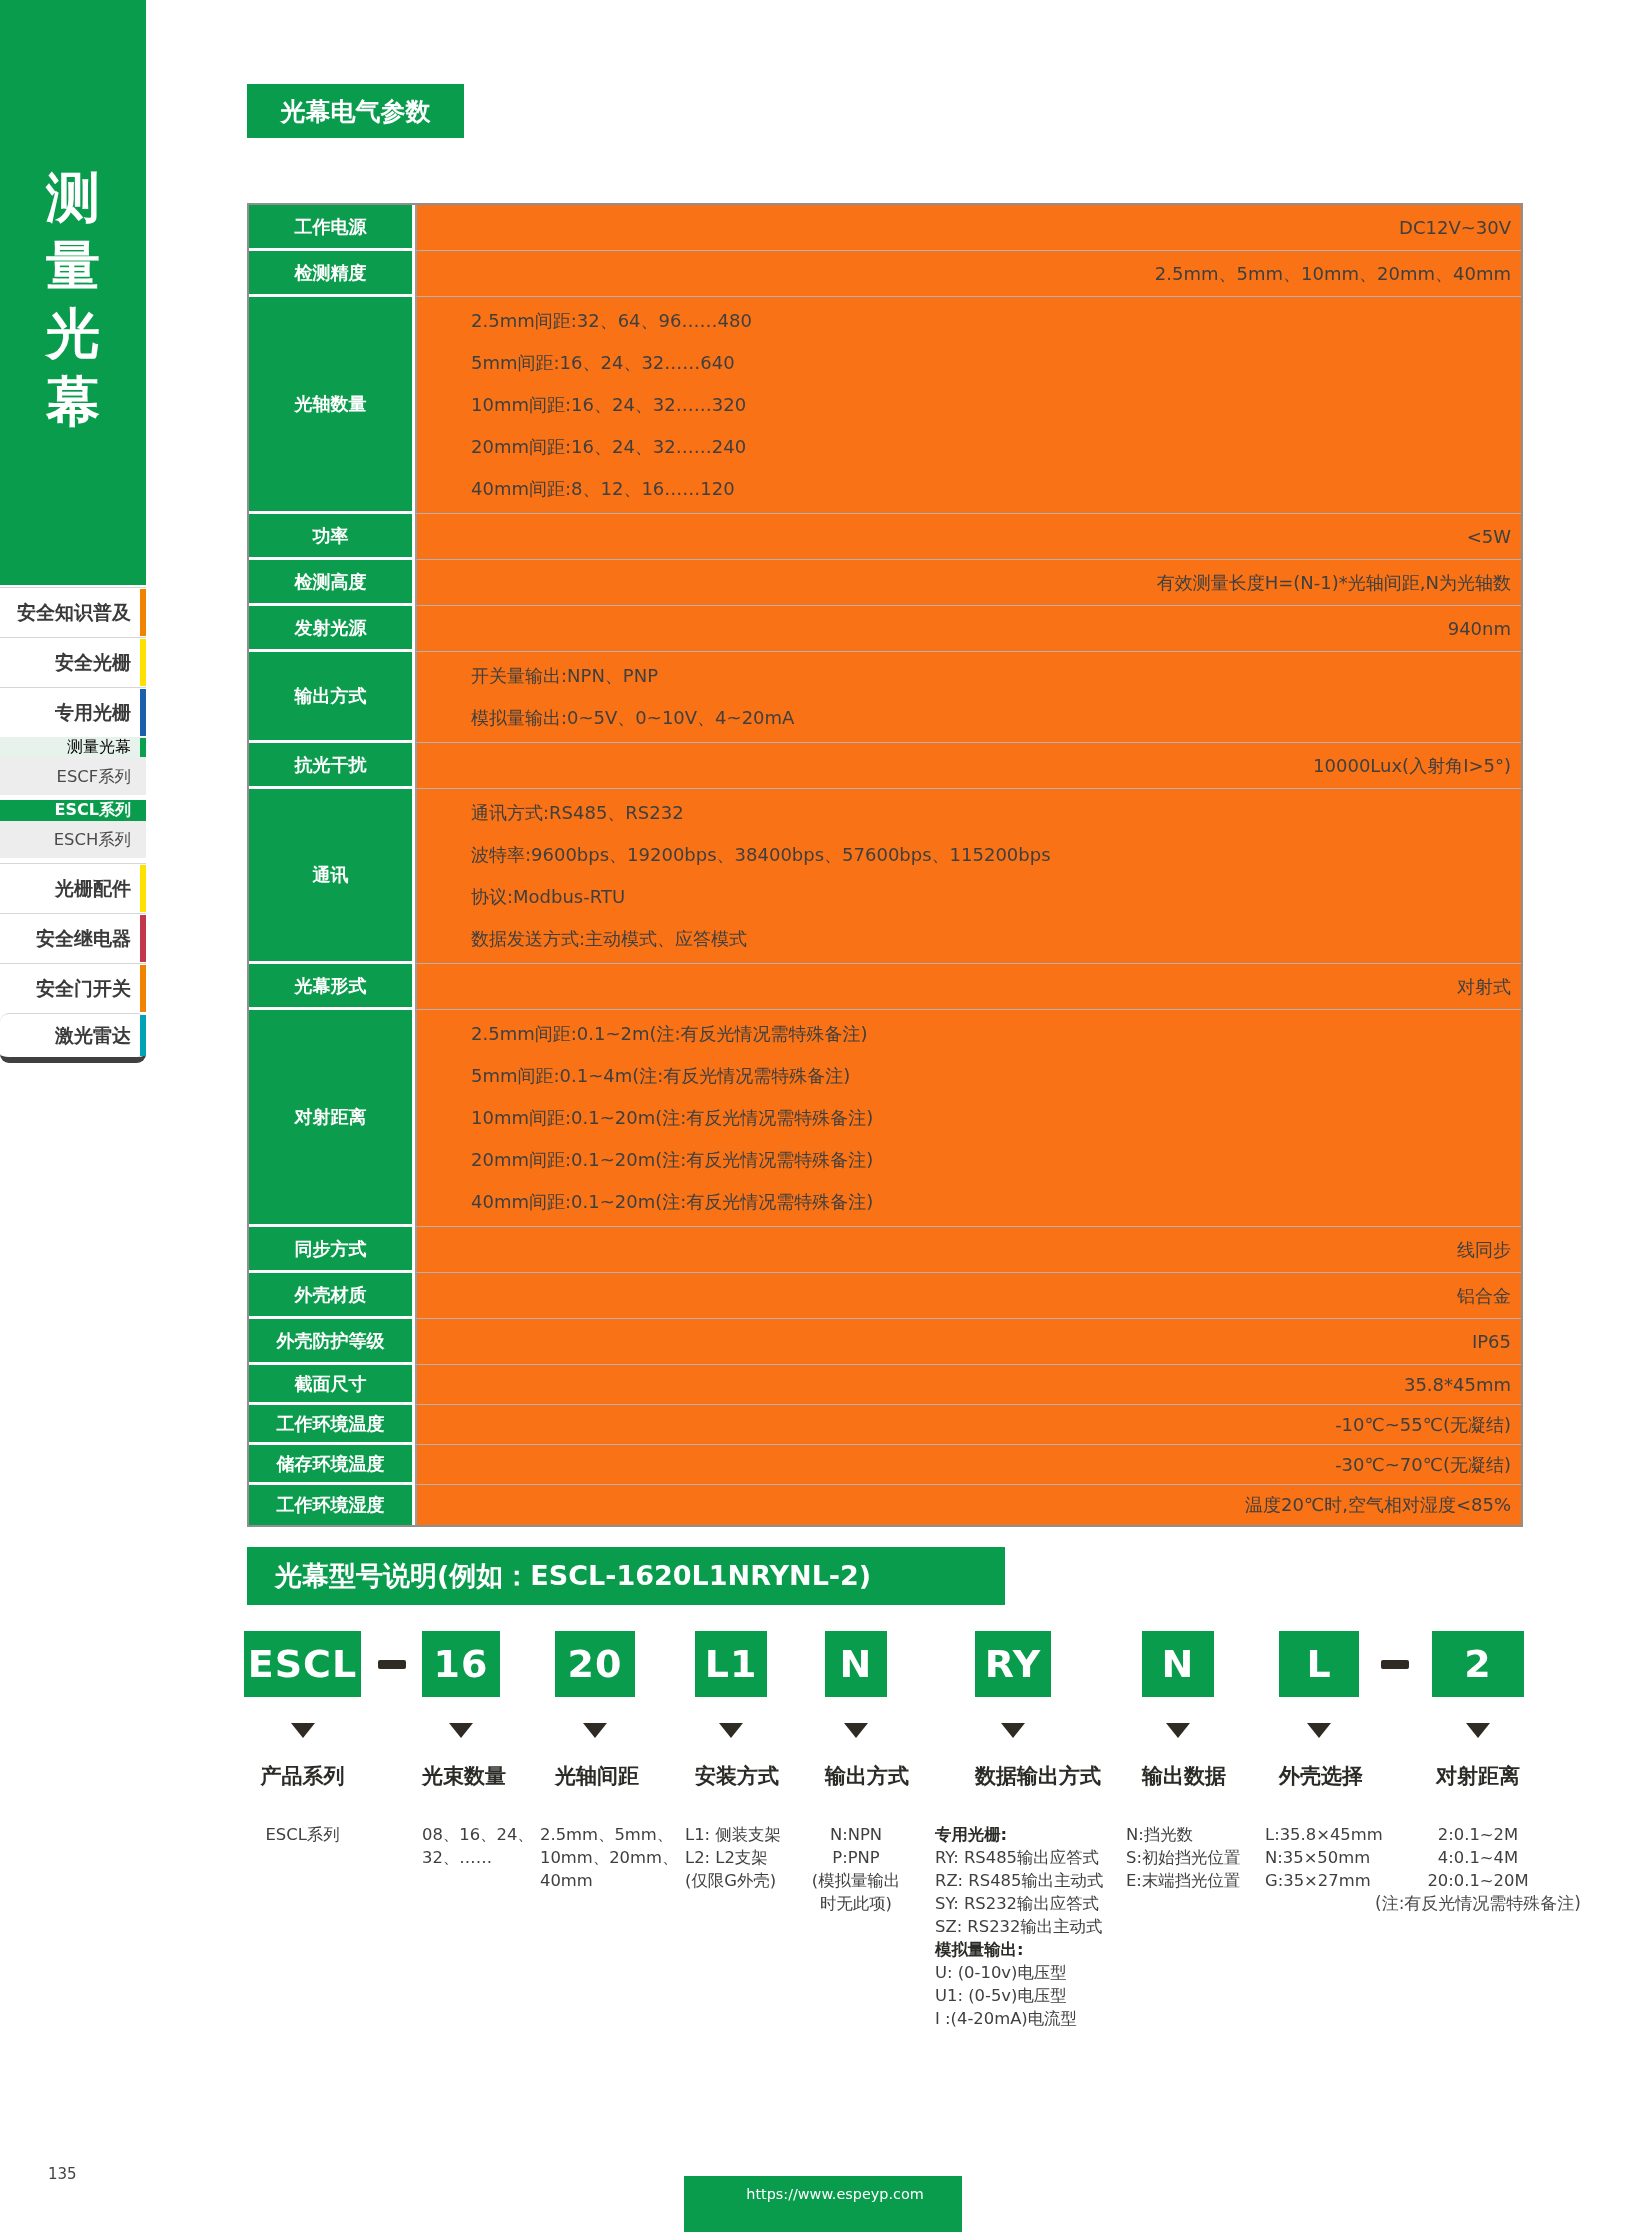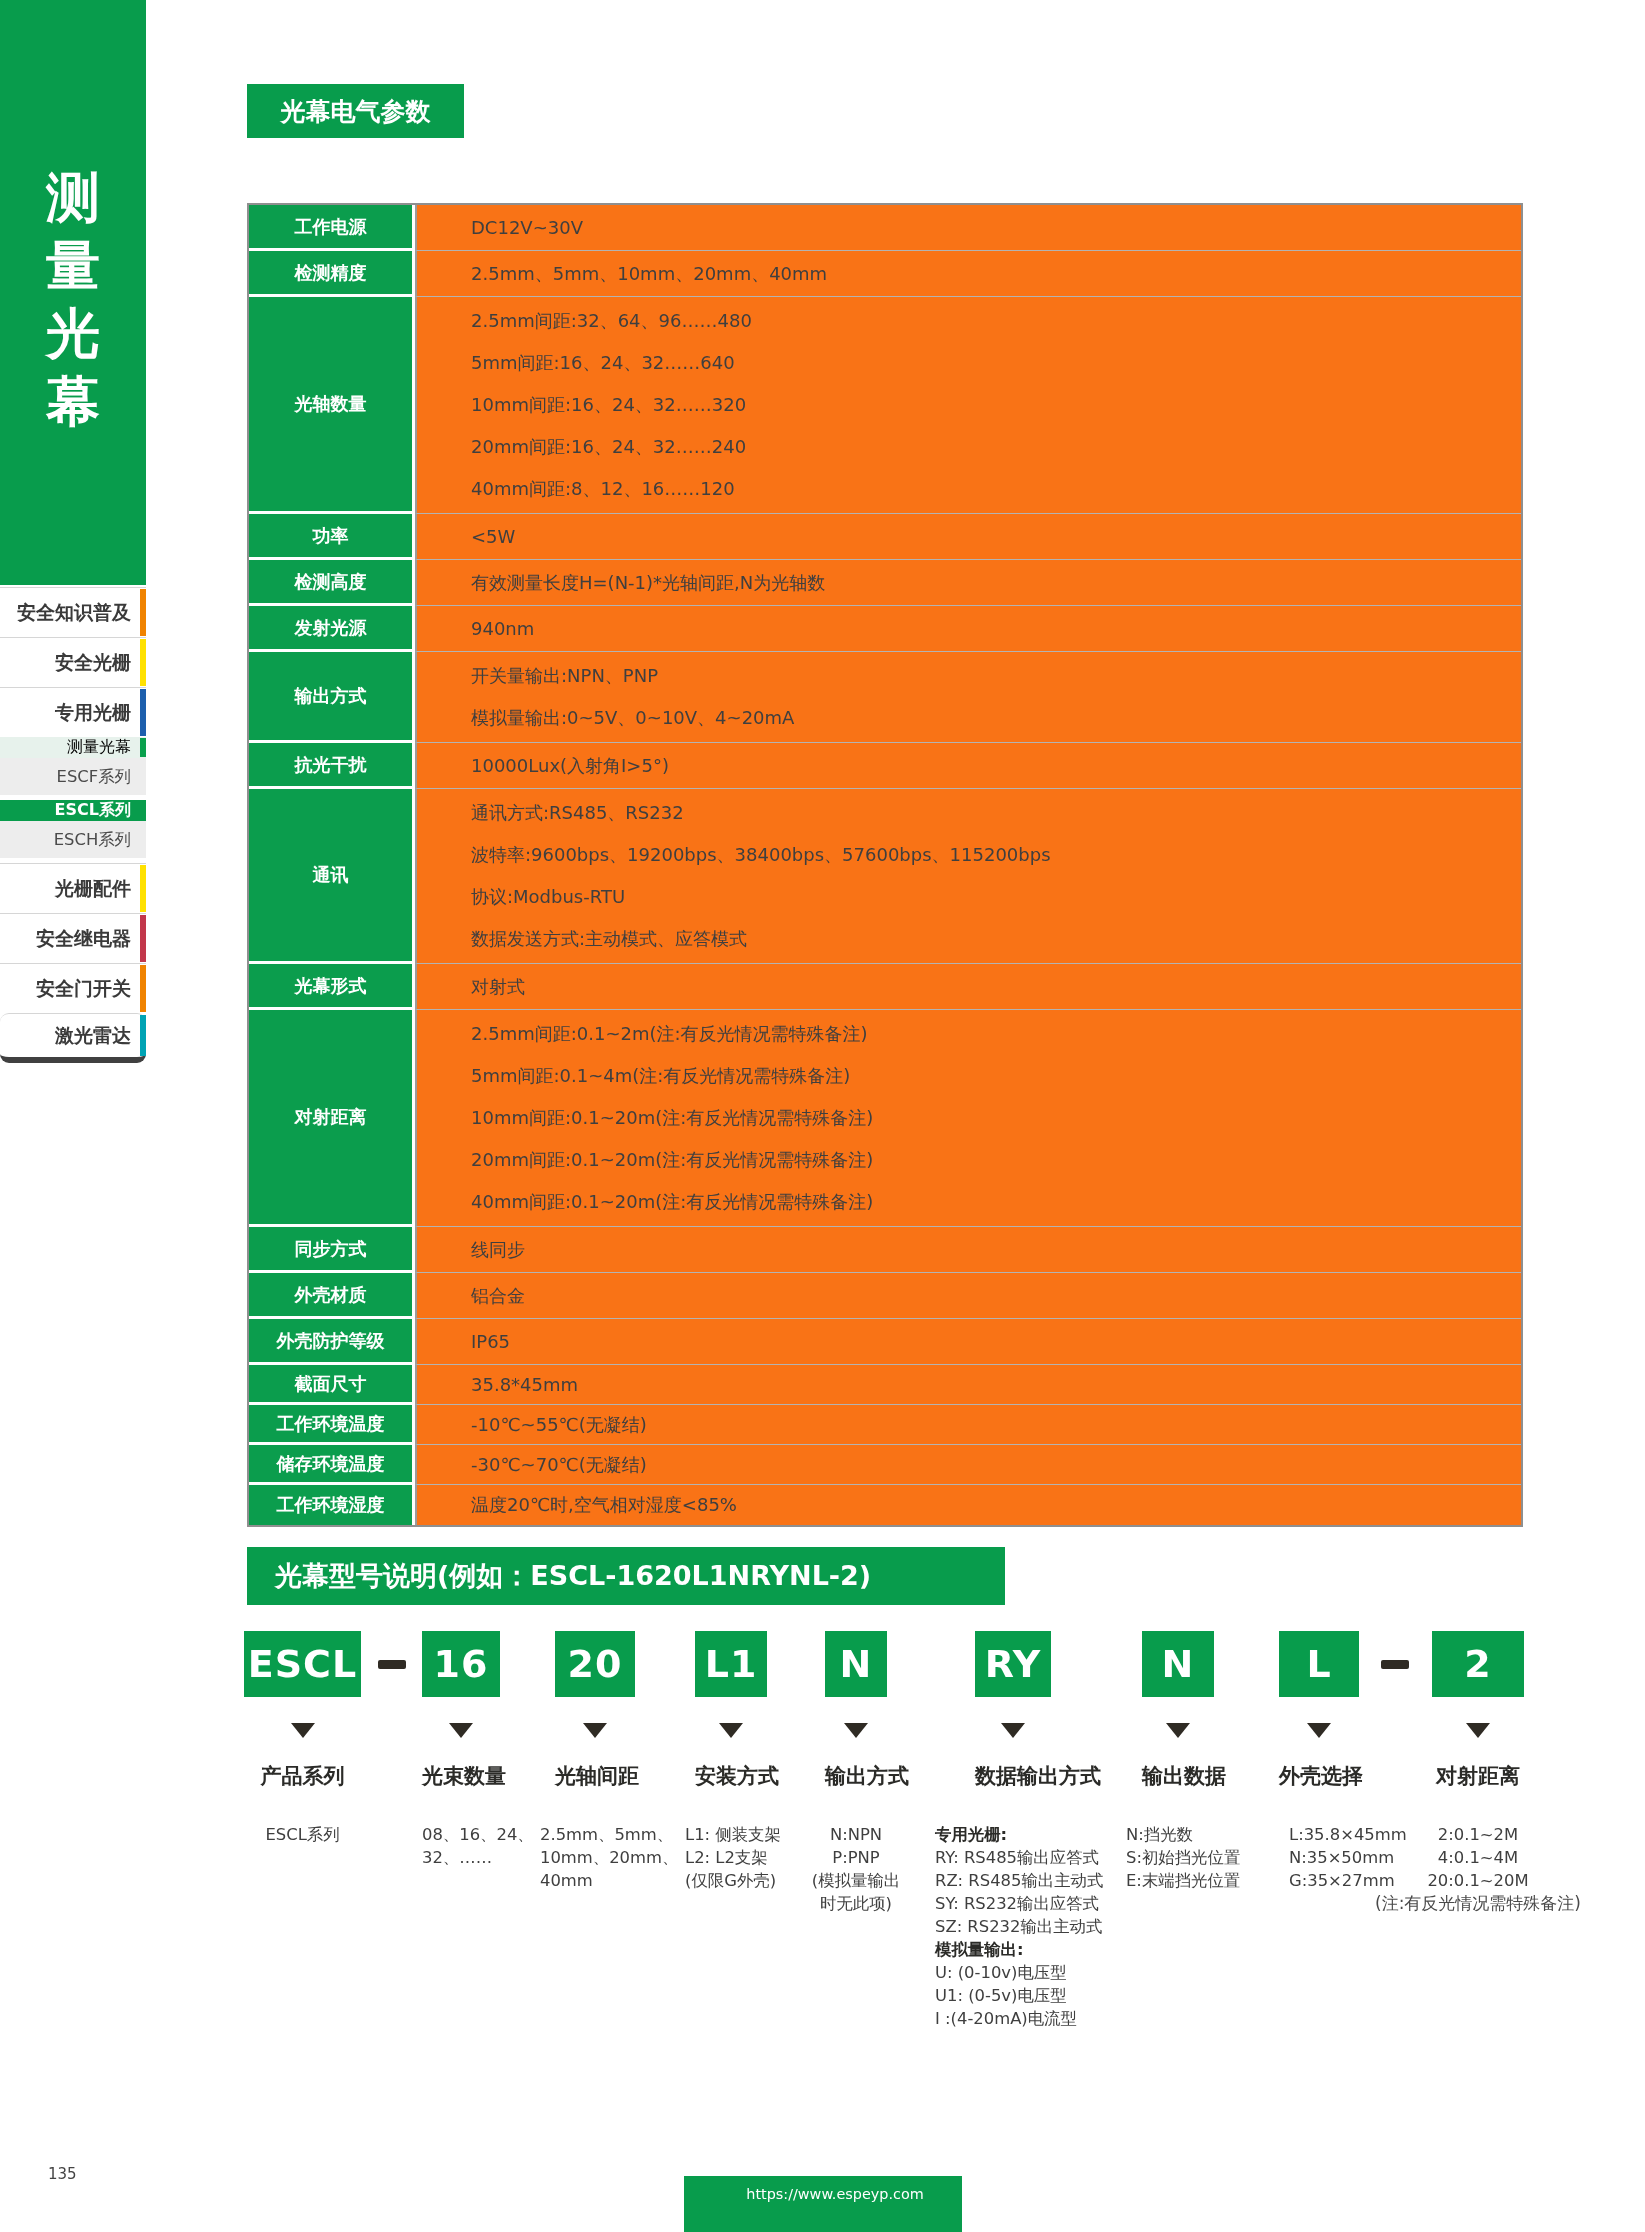--- a/index.html
+++ b/index.html
@@ -31,21 +31,21 @@
     border-bottom:3px solid #fff;border-right:3px solid #fff;
     display:flex;align-items:center;justify-content:center;
     color:#fff;font-size:18px;font-weight:bold;text-align:center;}
   .spec-row:last-child .spec-label{border-bottom:none;}
   .spec-value{flex:1;box-sizing:border-box;border-left:2px solid #9b9b9b;border-bottom:1px solid #b3b3b3;
     padding:3px 10px 3px 54px;display:flex;flex-direction:column;justify-content:center;
     min-height:46px;color:#3f3f3f;font-size:18px;}
   .spec-row:last-child .spec-value{border-bottom:none;}
   .spec-row:nth-last-child(-n+4) .spec-value{min-height:40px;}
   .value-line{line-height:42px;white-space:nowrap;}
-  .spec-row.single .value-line{line-height:1.3;}
+  .spec-row.single .value-line{line-height:1.3;text-align:right;}
 
   
   #banner2{position:absolute;left:247px;top:1547px;width:758px;height:58px;background:#089c4c;
     display:flex;align-items:center;color:#fff;font-size:27px;font-weight:bold;padding-left:28px;box-sizing:border-box;}
 
   
   #model-row{position:absolute;left:0;top:1631px;width:1646px;height:478px;}
   .model-col{position:absolute;top:0;}
   .model-col:nth-child(1){left:244px;width:117px;}
   .model-col:nth-child(2){left:422px;width:78px;}
@@ -65,21 +65,21 @@
     border-right:12px solid transparent;border-top:15px solid #2f2b24;}
   .model-label{margin-top:24px;text-align:center;font-size:21px;font-weight:bold;color:#2b2b28;white-space:nowrap;}
   .model-desc{position:absolute;top:192px;font-size:16.4px;line-height:23px;color:#3f3f3f;white-space:nowrap;}
   .model-col:nth-child(1) .model-desc{left:50%;transform:translateX(-50%);width:199px;text-align:center;}
   .model-col:nth-child(2) .model-desc{left:0;width:209px;}
   .model-col:nth-child(3) .model-desc{left:-15px;width:209px;}
   .model-col:nth-child(4) .model-desc{left:-10px;width:209px;}
   .model-col:nth-child(5) .model-desc{left:50%;transform:translateX(-50%);width:189px;text-align:center;}
   .model-col:nth-child(6) .model-desc{left:-40px;width:249px;}
   .model-col:nth-child(7) .model-desc{left:-16px;width:219px;}
-  .model-col:nth-child(8) .model-desc{left:-14px;width:219px;margin-left:24px;}
+  .model-col:nth-child(8) .model-desc{left:-14px;width:219px;}
   .model-col:nth-child(9) .model-desc{left:50%;transform:translateX(-50%);width:239px;text-align:center;}
   .desc-line.bold{font-weight:bold;color:#2b2b28;}
   .desc-line.small{font-size:17px;color:#4a4a4a;}
 
   
   #page-num{position:absolute;left:48px;top:2165px;font-size:15px;color:#444;}
   #footer-bar{position:absolute;left:684px;top:2176px;width:278px;height:57px;background:#089c4c;
     display:flex;align-items:center;justify-content:center;padding-bottom:22px;box-sizing:border-box;}
   #footer-url{color:#fff;font-size:14.4px;margin-left:24px;}
 </style>

